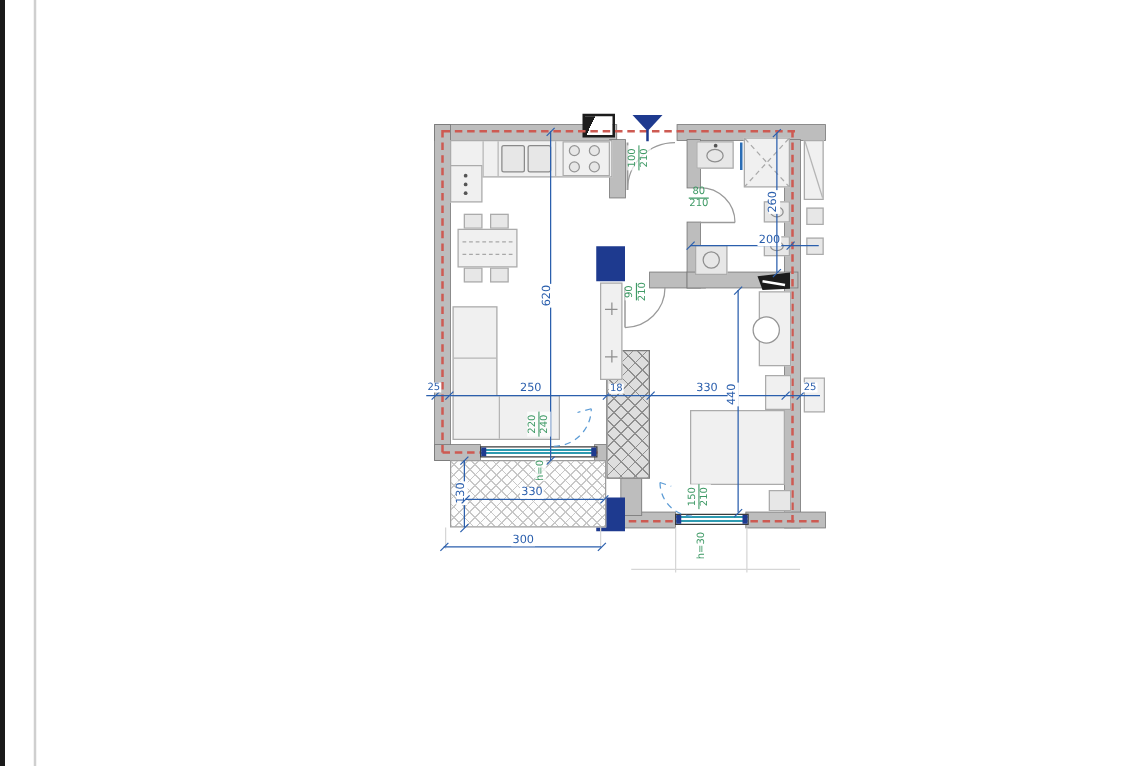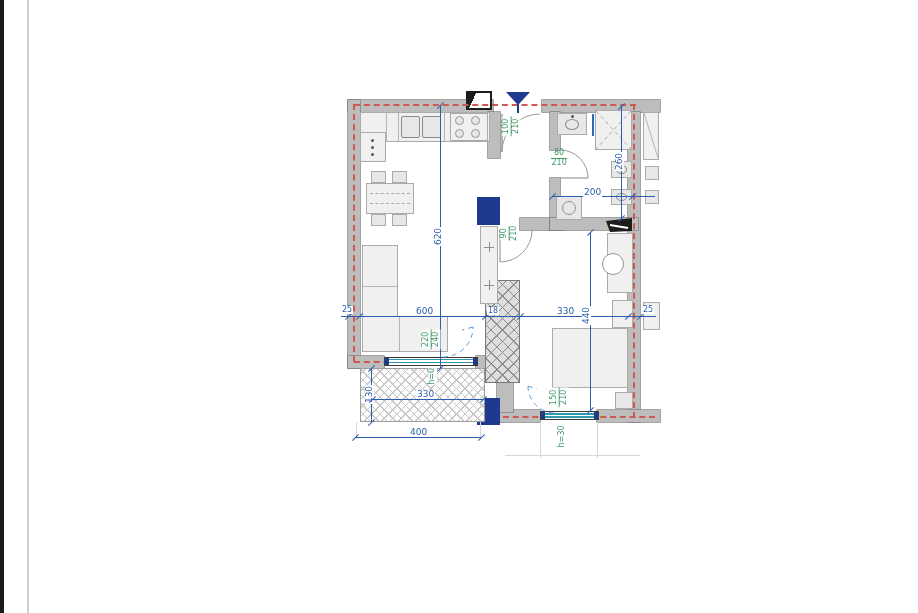--- a/index.html
+++ b/index.html
@@ -196,54 +196,54 @@
   <div class="dlab rot" style="left:429px;top:232px;">620</div>
 
   <div class="dh" style="left:341px;top:316px;width:315px;"></div>
   <div class="tick" style="left:344px;top:316px;"></div>
   <div class="tick" style="left:355px;top:316px;"></div>
   <div class="tick" style="left:481px;top:316px;"></div>
   <div class="tick" style="left:516px;top:316px;"></div>
   <div class="tick" style="left:624px;top:316px;"></div>
   <div class="tick" style="left:636px;top:316px;"></div>
   <div class="dlab" style="left:341px;top:306px;font-size:8px;">25</div>
-  <div class="dlab" style="left:415px;top:307px;">600</div>
+  <div class="dlab" style="left:415px;top:307px;">250</div>
   <div class="dlab" style="left:487px;top:307px;font-size:8px;">18</div>
   <div class="dlab" style="left:556px;top:307px;">330</div>
   <div class="dlab" style="left:642px;top:306px;font-size:8px;">25</div>
 
   <div class="dv" style="left:590px;top:232px;height:178px;"></div>
   <div class="tick" style="left:586px;top:232px;"></div>
   <div class="tick" style="left:586px;top:410px;"></div>
   <div class="dlab rot" style="left:577px;top:311px;">440</div>
 
   <div class="dh" style="left:552px;top:196px;width:103px;"></div>
   <div class="tick" style="left:548px;top:196px;"></div>
   <div class="tick" style="left:628px;top:196px;"></div>
-  <div class="dlab" style="left:583px;top:188px;">200</div>
+  <div class="dlab" style="left:606px;top:188px;">200</div>
 
   <div class="dv" style="left:621px;top:106px;height:112px;"></div>
   <div class="tick" style="left:617px;top:106px;"></div>
   <div class="tick" style="left:617px;top:218px;"></div>
   <div class="dlab rot" style="left:610px;top:157px;">260</div>
 
   <div class="dv" style="left:371px;top:368px;height:54px;"></div>
   <div class="tick" style="left:367px;top:368px;"></div>
   <div class="tick" style="left:367px;top:422px;"></div>
   <div class="dlab rot" style="left:360px;top:390px;">130</div>
 
   <div class="dh" style="left:372px;top:399px;width:111px;"></div>
   <div class="tick" style="left:368px;top:399px;"></div>
   <div class="tick" style="left:479px;top:399px;"></div>
   <div class="dlab" style="left:416px;top:390px;">330</div>
 
   <div class="dh" style="left:355px;top:437px;width:126px;"></div>
   <div class="tick" style="left:351px;top:437px;"></div>
   <div class="tick" style="left:477px;top:437px;"></div>
-  <div class="dlab" style="left:409px;top:428px;">400</div>
+  <div class="dlab" style="left:409px;top:428px;">300</div>
 
   <div class="vfrac" style="left:497px;top:117px;width:28px;">
     <span class="top">100</span>
     <span class="bot">210</span>
   </div>
 
   <div class="hfrac" style="left:551px;top:149px;">
     <span class="top">80</span>
     <span>210</span>
   </div>

